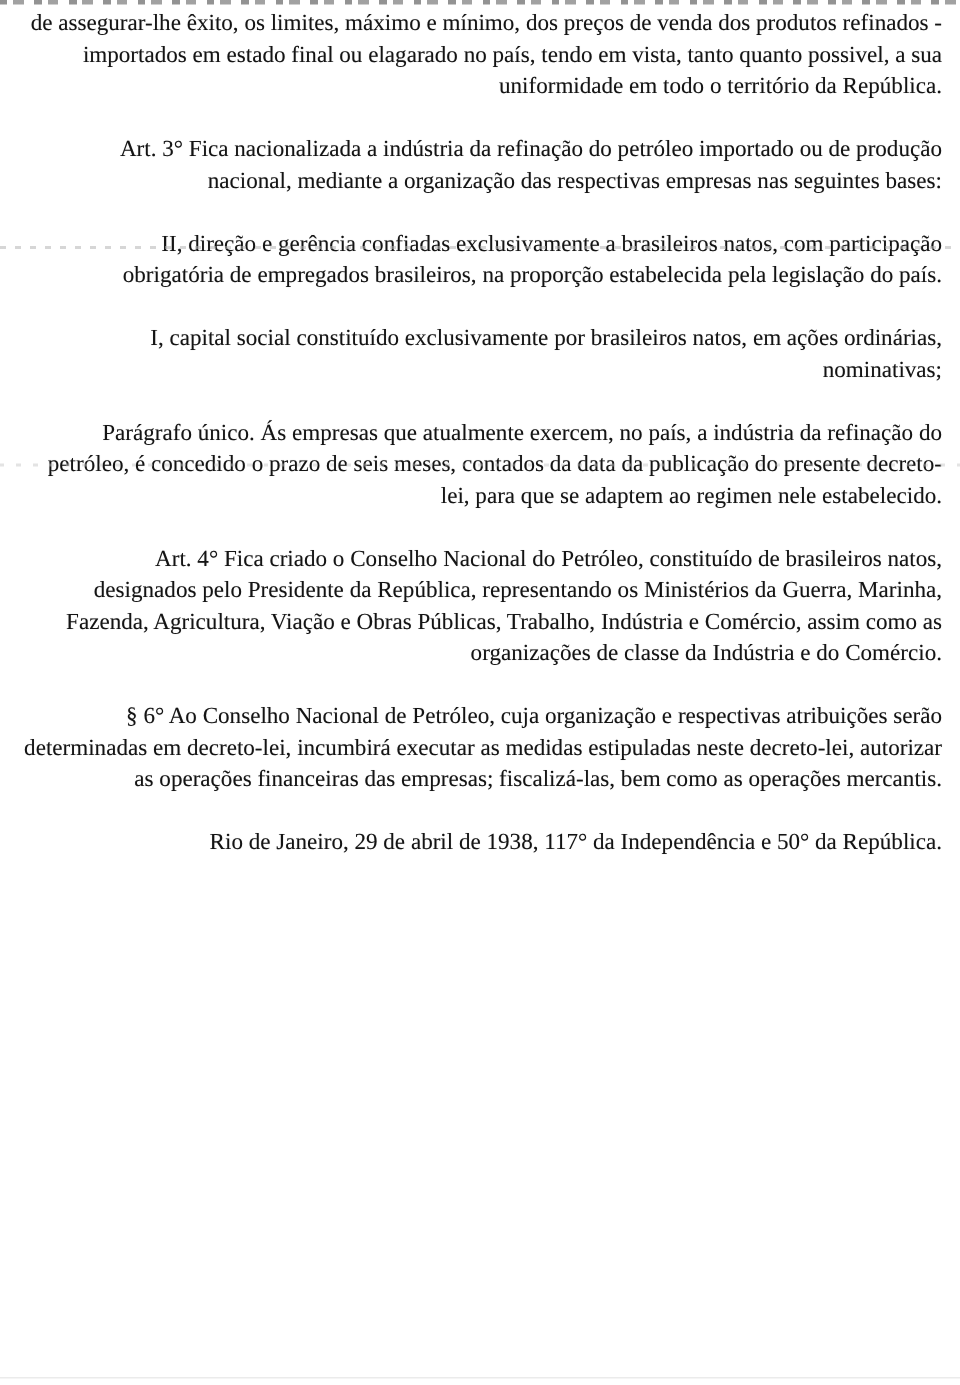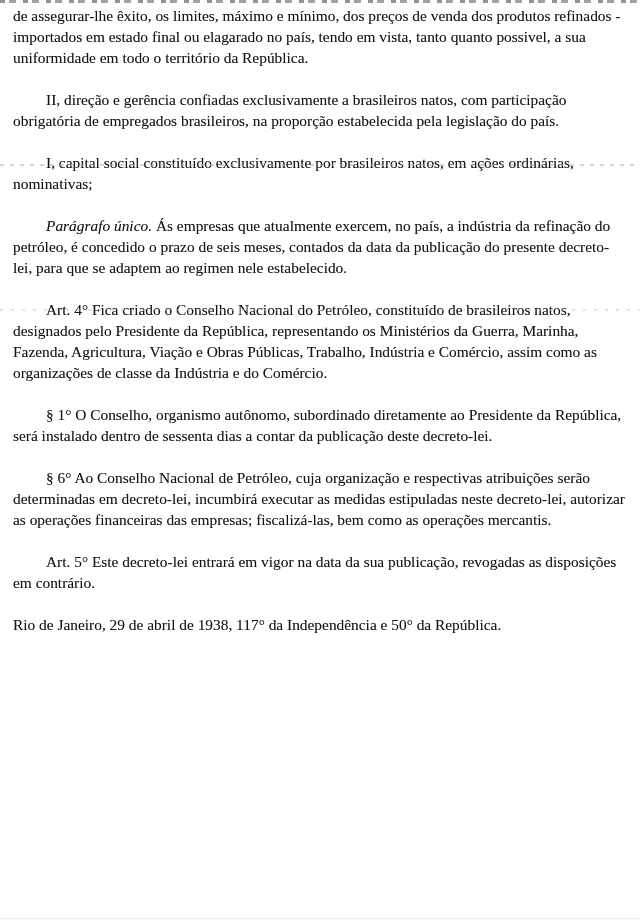--- a/index.html
+++ b/index.html
@@ -19,29 +19,29 @@
     background: #ffffff;
     font-family: "Liberation Serif", "DejaVu Serif", serif;
     font-size: 15.4px;
     line-height: 21px;
     color: #141414;
     text-shadow: 0 0 0.5px rgba(25,25,25,0.35);
   }
   .page p {
     margin: 21px 0 0 0;
     max-width: 615px;
+    text-align: right;
   }
   .page p.first {
     margin-top: 0;
   }
   .page p.indent {
     text-indent: 33px;
   }
   .lead {
-    font-style: italic;
   }
   .noise {
     position: absolute;
     left: 0;
     width: 640px;
     pointer-events: none;
   }
   .noise-top {
     top: 0;
     height: 3px;
@@ -76,31 +76,30 @@
 
 <main class="page">
 
   <div class="noise noise-top"></div>
   <div class="noise noise-a"></div>
   <div class="noise noise-b"></div>
   <div class="noise noise-c"></div>
 
   <p class="first"><span class="lead"></span><span>de assegurar-lhe êxito, os limites, máximo e mínimo, dos preços de venda dos produtos refinados - importados em estado final ou elagarado no país, tendo em vista, tanto quanto possivel, a sua uniformidade em todo o território da República.</span></p>
 
+  <p class="indent"><span class="lead"></span><span>Art. 3° Fica nacionalizada a indústria da refinação do petróleo importado ou de produção nacional, mediante a organização das respectivas empresas nas seguintes bases:</span></p>
 
   <p class="indent"><span class="lead"></span><span>II, direção e gerência confiadas exclusivamente a brasileiros natos, com participação obrigatória de empregados brasileiros, na proporção estabelecida pela legislação do país.</span></p>
 
   <p class="indent"><span class="lead"></span><span>I, capital social constituído exclusivamente por brasileiros natos, em ações ordinárias, nominativas;</span></p>
 
   <p class="indent"><span class="lead">Parágrafo único.</span><span> Ás empresas que atualmente exercem, no país, a indústria da refinação do petróleo, é concedido o prazo de seis meses, contados da data da publicação do presente decreto-lei, para que se adaptem ao regimen nele estabelecido.</span></p>
 
   <p class="indent"><span class="lead"></span><span>Art. 4° Fica criado o Conselho Nacional do Petróleo, constituído de brasileiros natos, designados pelo Presidente da República, representando os Ministérios da Guerra, Marinha, Fazenda, Agricultura, Viação e Obras Públicas, Trabalho, Indústria e Comércio, assim como as organizações de classe da Indústria e do Comércio.</span></p>
 
-  <p class="indent"><span class="lead"></span><span>§ 1° O Conselho, organismo autônomo, subordinado diretamente ao Presidente da República, será instalado dentro de sessenta dias a contar da publicação deste decreto-lei.</span></p>
 
   <p class="indent"><span class="lead"></span><span>§ 6° Ao Conselho Nacional de Petróleo, cuja organização e respectivas atribuições serão determinadas em decreto-lei, incumbirá executar as medidas estipuladas neste decreto-lei, autorizar as operações financeiras das empresas; fiscalizá-las, bem como as operações mercantis.</span></p>
 
-  <p class="indent"><span class="lead"></span><span>Art. 5° Este decreto-lei entrará em vigor na data da sua publicação, revogadas as disposições em contrário.</span></p>
 
   <p><span class="lead"></span><span>Rio de Janeiro, 29 de abril de 1938, 117° da Independência e 50° da República.</span></p>
 
 
 </main>
 
 </body></html>

